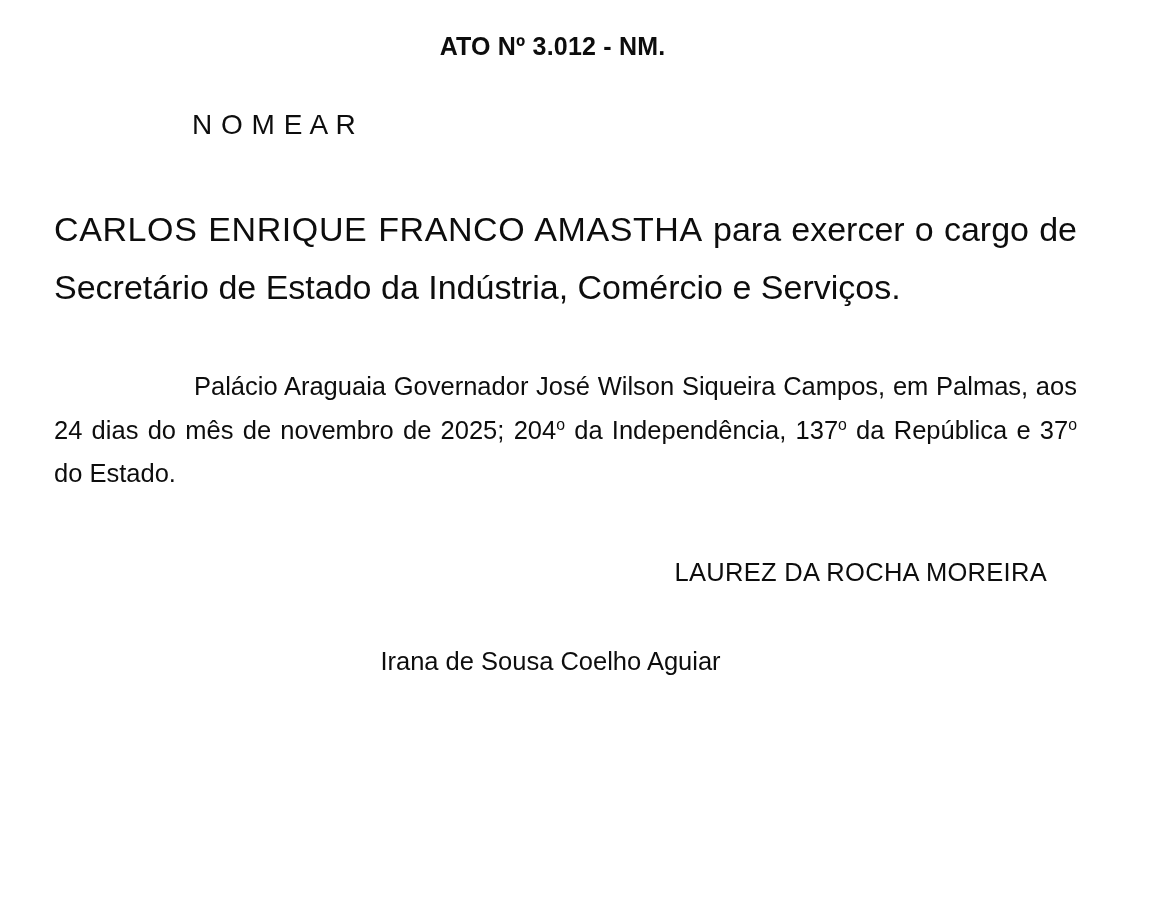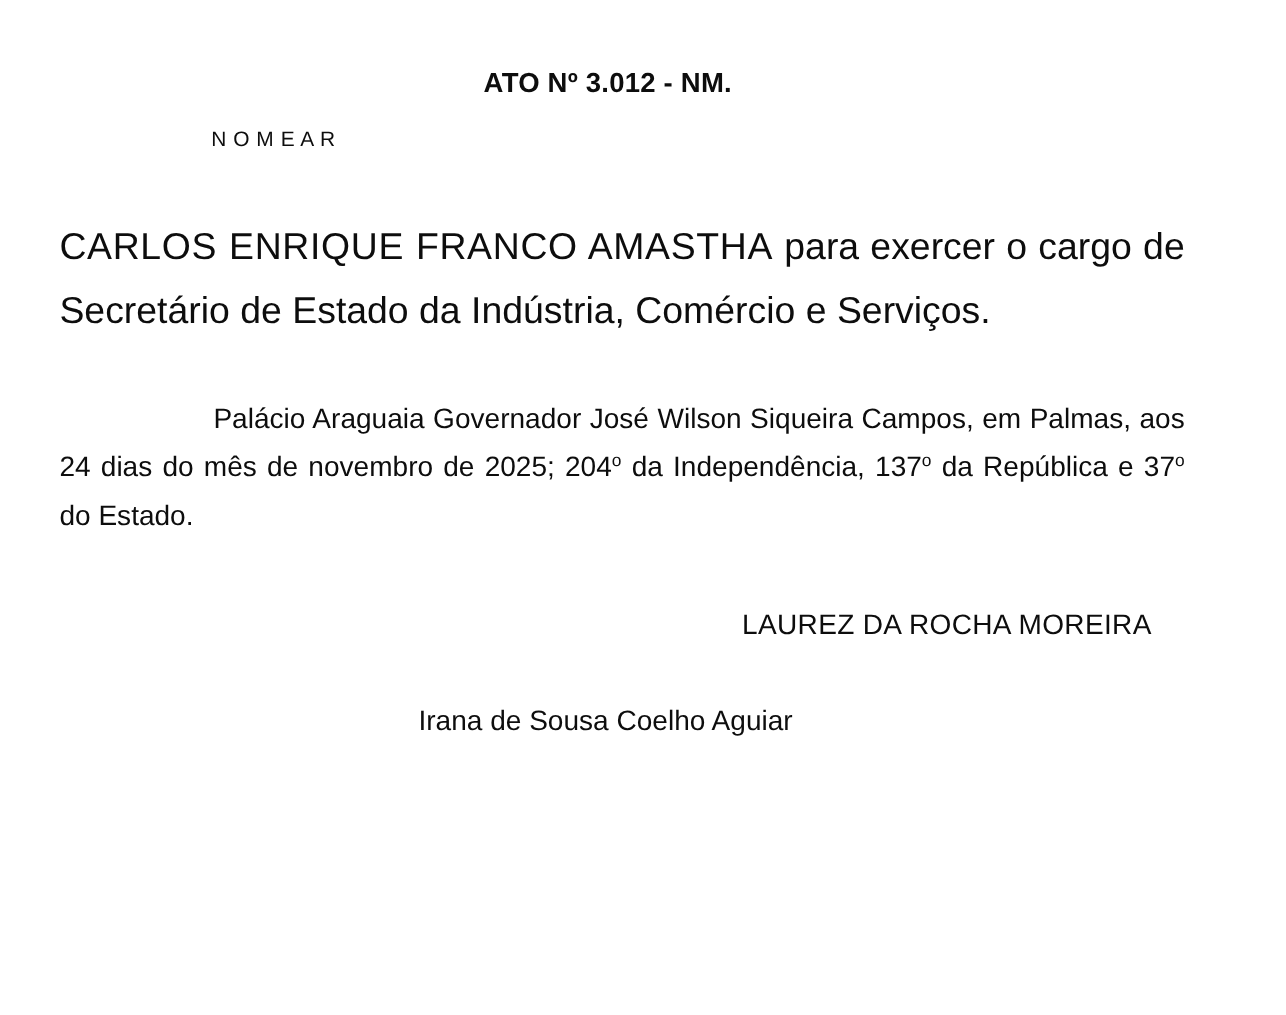--- a/index.html
+++ b/index.html
@@ -12,21 +12,21 @@
     width: 1169px;
     height: 923px;
     font-family: "Liberation Sans", sans-serif;
     color: #0d0d0d;
     -webkit-font-smoothing: antialiased;
   }
   .page {
     width: 1169px;
     height: 923px;
     box-sizing: border-box;
-    padding: 44px 92px 0 54px;
+    padding: 14px 92px 0 54px;
     position: relative;
   }
   .doc-title {
     text-align: center;
     font-weight: bold;
     font-size: 25px;
     letter-spacing: 0.2px;
     margin: 18px 0 0 0;
     padding-right: 26px;
   }
@@ -45,23 +45,23 @@
   }
   .indent {
     display: inline-block;
     width: 140px;
   }
   .indent-small {
     display: inline-block;
     width: 140px;
   }
   .nomear {
-    font-size: 19px;
+    font-size: 28px;
     line-height: 1.6;
-    margin-top: 22px;
+    margin-top: 42px;
     letter-spacing: 0.5px;
     padding-left: 138px;
   }
   .appoint-block {
     font-size: 34px;
     line-height: 1.72;
     text-align: justify;
     text-justify: inter-word;
     margin-top: 52px;
   }

